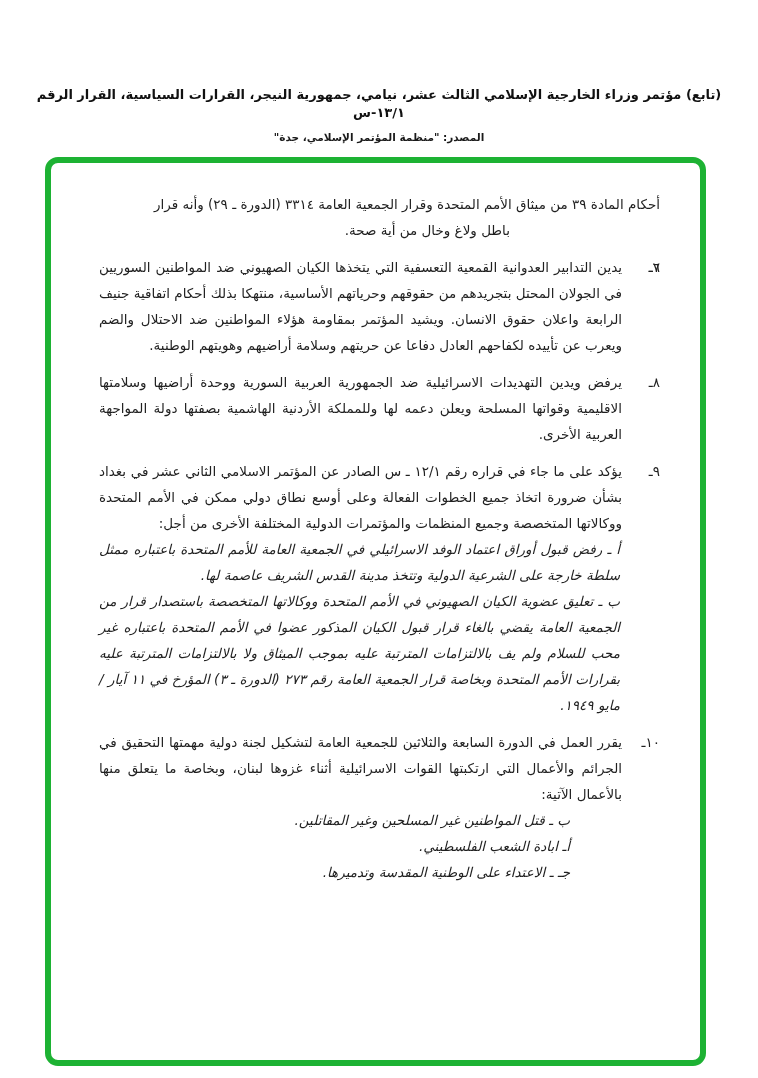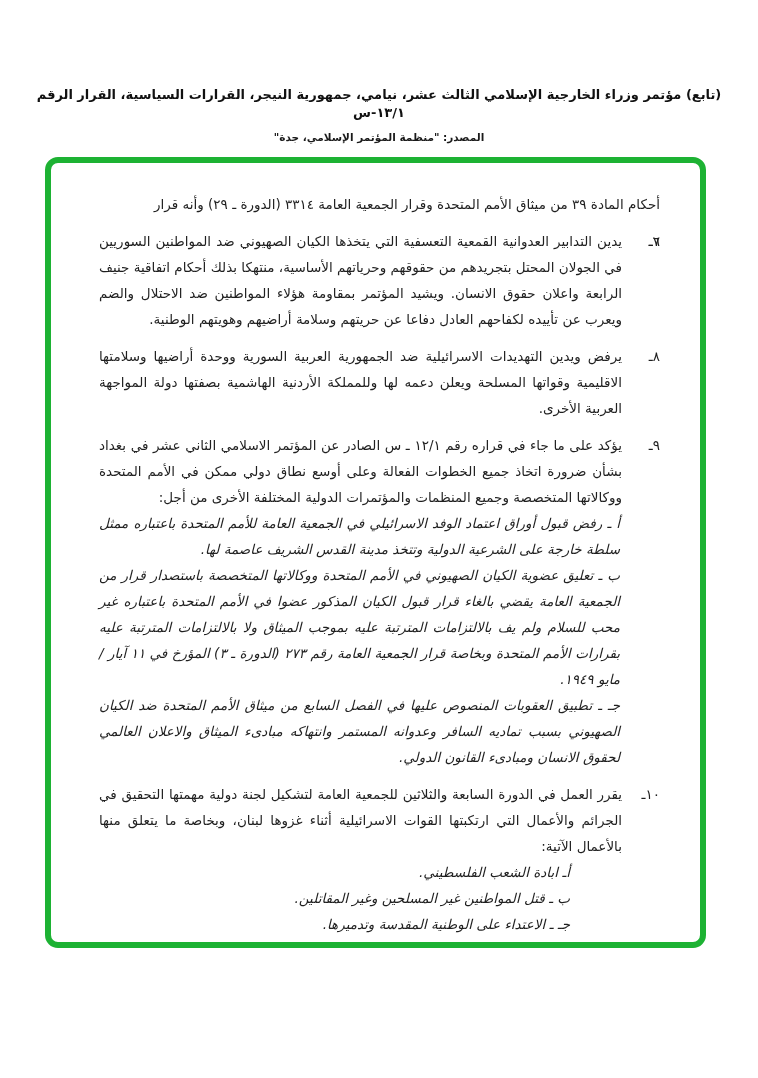--- a/index.html
+++ b/index.html
@@ -32,21 +32,21 @@
     margin-top: 9px;
     font-size: 10.5px;
     font-weight: bold;
     color: #1a1a1a;
   }
   .doc-frame {
     position: absolute;
     left: 45px;
     top: 113px;
     width: 661px;
-    height: 791px;
+    height: 909px;
     border: 6px solid #1db233;
     border-radius: 13px;
     box-sizing: border-box;
     background: #ffffff;
   }
   .doc-content {
     position: absolute;
     top: 28px;
     right: 40px;
     left: 48px;
@@ -103,20 +103,21 @@
   <div class="header">
     <div class="header-title">(تابع) مؤتمر وزراء الخارجية الإسلامي الثالث عشر، نيامي، جمهورية النيجر، القرارات السياسية، القرار الرقم ١٣/١-س</div>
     <div class="source-line">المصدر:  "منظمة المؤتمر الإسلامي، جدة"</div>
   </div>
 
   <div class="doc-frame">
     <div class="doc-content">
 
       <div class="intro">
         <div class="intro-line1">أحكام المادة ٣٩ من ميثاق الأمم المتحدة وقرار الجمعية العامة ٣٣١٤ (الدورة ـ ٢٩) وأنه قرار</div>
+        <div class="intro-line2">باطل ولاغ وخال من أية صحة.</div>
       </div>
 
       <div class="list-item">
         <span class="item-number">٦ـ</span>
       </div>
 
       <div class="list-item">
         <span class="item-number">٧ـ</span>
         <span>يدين التدابير العدوانية القمعية التعسفية التي يتخذها الكيان الصهيوني ضد المواطنين السوريين في الجولان المحتل بتجريدهم من حقوقهم وحرياتهم الأساسية، منتهكا بذلك أحكام اتفاقية جنيف الرابعة واعلان حقوق الانسان. ويشيد المؤتمر بمقاومة هؤلاء المواطنين ضد الاحتلال والضم ويعرب عن تأييده لكفاحهم العادل دفاعا عن حريتهم وسلامة أراضيهم وهويتهم الوطنية.</span>
       </div>
@@ -131,38 +132,34 @@
         <span>يؤكد على ما جاء في قراره رقم ١٢/١ ـ س الصادر عن المؤتمر الاسلامي الثاني عشر في بغداد بشأن ضرورة اتخاذ جميع الخطوات الفعالة وعلى أوسع نطاق دولي ممكن في الأمم المتحدة ووكالاتها المتخصصة وجميع المنظمات والمؤتمرات الدولية المختلفة الأخرى من أجل:</span>
         <div class="sub-items-9">
           <div class="sub-item">
             <span class="sub-label">أ ـ</span>
             <span>رفض قبول أوراق اعتماد الوفد الاسرائيلي في الجمعية العامة للأمم المتحدة باعتباره ممثل سلطة خارجة على الشرعية الدولية وتتخذ مدينة القدس الشريف عاصمة لها.</span>
           </div>
           <div class="sub-item">
             <span class="sub-label">ب ـ</span>
             <span>تعليق عضوية الكيان الصهيوني في الأمم المتحدة ووكالاتها المتخصصة باستصدار قرار من الجمعية العامة يقضي بالغاء قرار قبول الكيان المذكور عضوا في الأمم المتحدة باعتباره غير محب للسلام ولم يف بالالتزامات المترتبة عليه بموجب الميثاق ولا بالالتزامات المترتبة عليه بقرارات الأمم المتحدة وبخاصة قرار الجمعية العامة رقم ٢٧٣ (الدورة ـ ٣) المؤرخ في ١١ آيار / مايو ١٩٤٩.</span>
           </div>
-          <div class="sub-item">
-            <span class="sub-label">جـ ـ</span>
-            <span>تطبيق العقوبات المنصوص عليها في الفصل السابع من ميثاق الأمم المتحدة ضد الكيان الصهيوني بسبب تماديه السافر وعدوانه المستمر وانتهاكه مبادىء الميثاق والاعلان العالمي لحقوق الانسان ومبادىء القانون الدولي.</span>
-          </div>
         </div>
       </div>
 
       <div class="list-item">
         <span class="item-number">١٠ـ</span>
         <span>يقرر العمل في الدورة السابعة والثلاثين للجمعية العامة لتشكيل لجنة دولية مهمتها التحقيق في الجرائم والأعمال التي ارتكبتها القوات الاسرائيلية أثناء غزوها لبنان، وبخاصة ما يتعلق منها بالأعمال الآتية:</span>
         <div class="sub-items-10">
           <div class="sub-item">
+            <span class="sub-label">ب ـ</span>
+            <span>قتل المواطنين غير المسلحين وغير المقاتلين.</span>
+          </div>
+          <div class="sub-item">
             <span class="sub-label">أـ</span>
             <span>ابادة الشعب الفلسطيني.</span>
-          </div>
-          <div class="sub-item">
-            <span class="sub-label">ب ـ</span>
-            <span>قتل المواطنين غير المسلحين وغير المقاتلين.</span>
           </div>
           <div class="sub-item">
             <span class="sub-label">جـ ـ</span>
             <span>الاعتداء على الوطنية المقدسة وتدميرها.</span>
           </div>
         </div>
       </div>
 
     </div>
   </div>

